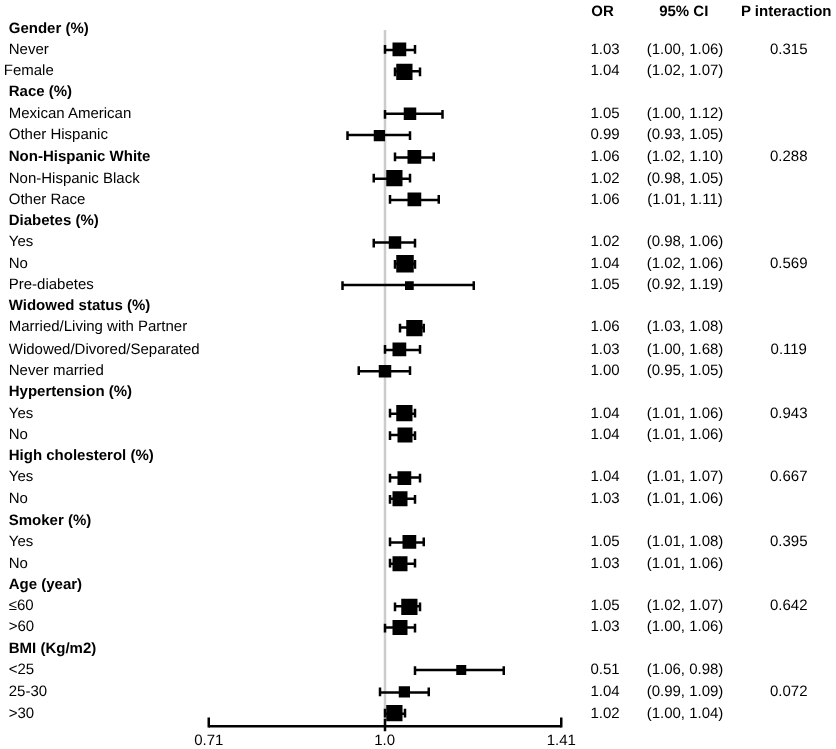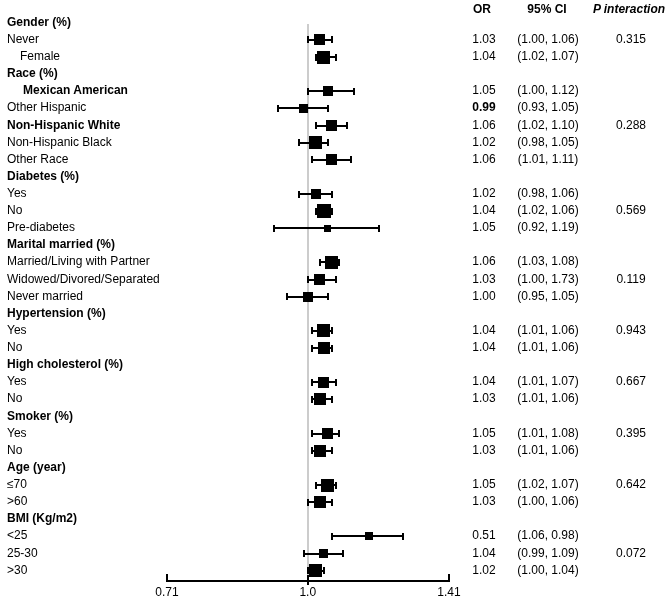--- a/index.html
+++ b/index.html
@@ -22,53 +22,53 @@
   .axisline{position:absolute;background:#000;}
   .axistick{position:absolute;background:#000;}
   .axislabel{position:absolute;text-align:center;transform:translateX(-50%);white-space:nowrap;}
 </style>
 </head>
 <body>
 
 <div id="figure">
   <div class="colhead" style="left:482px;top:2px;">OR</div>
   <div class="colhead" style="left:547px;top:2px;">95% CI</div>
-  <div class="colhead" style="left:629px;top:2px;font-style:italic;">P interaction</div>
+  <div class="colhead" style="left:629px;top:2px;">P interaction</div>
   <div id="plot-layer">
       <div class="refline" style="left: 307.024px; top: 24px; width: 1.5px; height: 556px;"></div>
       <div class="row-label hdr" style="left: 7px; top: 14.8px;">Gender (%)</div>
       <div class="row-label" style="left: 7px; top: 31.92px;">Never</div>
       <div class="ciline" style="left: 307.774px; top: 38.92px; width: 23.9503px; height: 2px;"></div>
       <div class="cicap" style="left: 306.774px; top: 36.42px; width: 2px; height: 7px;"></div>
       <div class="cicap" style="left: 330.724px; top: 36.42px; width: 2px; height: 7px;"></div>
       <div class="marker" style="left: 314.424px; top: 34.42px; width: 11px; height: 11px;"></div>
       <div class="val" style="left: 484px; top: 31.92px;">1.03</div>
       <div class="val" style="left: 548px; top: 31.92px;">(1.00, 1.06)</div>
       <div class="val" style="left: 631px; top: 31.92px;">0.315</div>
-      <div class="row-label" style="left: 20px; top: 49.04px;">Female</div>
+      <div class="row-label" style="left: 3px; top: 49.04px;">Female</div>
       <div class="ciline" style="left: 315.914px; top: 56.04px; width: 19.6703px; height: 2px;"></div>
       <div class="cicap" style="left: 314.914px; top: 53.54px; width: 2px; height: 7px;"></div>
       <div class="cicap" style="left: 334.584px; top: 53.54px; width: 2px; height: 7px;"></div>
       <div class="marker" style="left: 317.395px; top: 50.54px; width: 13px; height: 13px;"></div>
       <div class="val" style="left: 484px; top: 49.04px;">1.04</div>
       <div class="val" style="left: 548px; top: 49.04px;">(1.02, 1.07)</div>
       <div class="row-label hdr" style="left: 7px; top: 66.16px;">Race (%)</div>
-      <div class="row-label" style="left: 23px; top: 83.28px; font-weight: bold;">Mexican American</div>
+      <div class="row-label" style="left: 7px; top: 83.28px;">Mexican American</div>
       <div class="ciline" style="left: 307.774px; top: 90.28px; width: 46.5816px; height: 2px;"></div>
       <div class="cicap" style="left: 306.774px; top: 87.78px; width: 2px; height: 7px;"></div>
       <div class="cicap" style="left: 353.356px; top: 87.78px; width: 2px; height: 7px;"></div>
       <div class="marker" style="left: 322.828px; top: 86.28px; width: 10px; height: 10px;"></div>
       <div class="val" style="left: 484px; top: 83.28px;">1.05</div>
       <div class="val" style="left: 548px; top: 83.28px;">(1.00, 1.12)</div>
       <div class="row-label" style="left: 7px; top: 100.4px;">Other Hispanic</div>
       <div class="ciline" style="left: 277.945px; top: 107.4px; width: 49.883px; height: 2px;"></div>
       <div class="cicap" style="left: 276.945px; top: 104.9px; width: 2px; height: 7px;"></div>
       <div class="cicap" style="left: 326.828px; top: 104.9px; width: 2px; height: 7px;"></div>
       <div class="marker" style="left: 299.143px; top: 103.9px; width: 9px; height: 9px;"></div>
-      <div class="val" style="left: 484px; top: 100.4px; font-weight: bold;">0.99</div>
+      <div class="val" style="left: 484px; top: 100.4px;">0.99</div>
       <div class="val" style="left: 548px; top: 100.4px;">(0.93, 1.05)</div>
       <div class="row-label" style="left: 7px; top: 117.52px; font-weight: bold;">Non-Hispanic White</div>
       <div class="ciline" style="left: 315.914px; top: 124.52px; width: 31.0359px; height: 2px;"></div>
       <div class="cicap" style="left: 314.914px; top: 122.02px; width: 2px; height: 7px;"></div>
       <div class="cicap" style="left: 345.949px; top: 122.02px; width: 2px; height: 7px;"></div>
       <div class="marker" style="left: 326.224px; top: 120.02px; width: 11px; height: 11px;"></div>
       <div class="val" style="left: 484px; top: 117.52px;">1.06</div>
       <div class="val" style="left: 548px; top: 117.52px;">(1.02, 1.10)</div>
       <div class="val" style="left: 631px; top: 117.52px;">0.288</div>
       <div class="row-label" style="left: 7px; top: 134.64px;">Non-Hispanic Black</div>
@@ -101,35 +101,35 @@
       <div class="val" style="left: 484px; top: 203.12px;">1.04</div>
       <div class="val" style="left: 548px; top: 203.12px;">(1.02, 1.06)</div>
       <div class="val" style="left: 631px; top: 203.12px;">0.569</div>
       <div class="row-label" style="left: 7px; top: 220.24px;">Pre-diabetes</div>
       <div class="ciline" style="left: 273.502px; top: 227.24px; width: 105.773px; height: 2px;"></div>
       <div class="cicap" style="left: 272.502px; top: 224.74px; width: 2px; height: 7px;"></div>
       <div class="cicap" style="left: 378.274px; top: 224.74px; width: 2px; height: 7px;"></div>
       <div class="marker" style="left: 324.328px; top: 224.74px; width: 7px; height: 7px;"></div>
       <div class="val" style="left: 484px; top: 220.24px;">1.05</div>
       <div class="val" style="left: 548px; top: 220.24px;">(0.92, 1.19)</div>
-      <div class="row-label hdr" style="left: 7px; top: 237.36px;">Marital married (%)</div>
+      <div class="row-label hdr" style="left: 7px; top: 237.36px;">Widowed status (%)</div>
       <div class="row-label" style="left: 7px; top: 254.48px;">Married/Living with Partner</div>
       <div class="ciline" style="left: 319.924px; top: 261.48px; width: 19.4838px; height: 2px;"></div>
       <div class="cicap" style="left: 318.924px; top: 258.98px; width: 2px; height: 7px;"></div>
       <div class="cicap" style="left: 338.407px; top: 258.98px; width: 2px; height: 7px;"></div>
       <div class="marker" style="left: 325.224px; top: 255.98px; width: 13px; height: 13px;"></div>
       <div class="val" style="left: 484px; top: 254.48px;">1.06</div>
       <div class="val" style="left: 548px; top: 254.48px;">(1.03, 1.08)</div>
       <div class="row-label" style="left: 7px; top: 271.6px;">Widowed/Divored/Separated</div>
       <div class="ciline" style="left: 307.774px; top: 278.6px; width: 27.8098px; height: 2px;"></div>
       <div class="cicap" style="left: 306.774px; top: 276.1px; width: 2px; height: 7px;"></div>
       <div class="cicap" style="left: 334.584px; top: 276.1px; width: 2px; height: 7px;"></div>
       <div class="marker" style="left: 314.424px; top: 274.1px; width: 11px; height: 11px;"></div>
       <div class="val" style="left: 484px; top: 271.6px;">1.03</div>
-      <div class="val" style="left: 548px; top: 271.6px;">(1.00, 1.73)</div>
+      <div class="val" style="left: 548px; top: 271.6px;">(1.00, 1.68)</div>
       <div class="val" style="left: 631px; top: 271.6px;">0.119</div>
       <div class="row-label" style="left: 7px; top: 288.72px;">Never married</div>
       <div class="ciline" style="left: 286.691px; top: 295.72px; width: 41.1374px; height: 2px;"></div>
       <div class="cicap" style="left: 285.691px; top: 293.22px; width: 2px; height: 7px;"></div>
       <div class="cicap" style="left: 326.828px; top: 293.22px; width: 2px; height: 7px;"></div>
       <div class="marker" style="left: 302.774px; top: 291.72px; width: 10px; height: 10px;"></div>
       <div class="val" style="left: 484px; top: 288.72px;">1.00</div>
       <div class="val" style="left: 548px; top: 288.72px;">(0.95, 1.05)</div>
       <div class="row-label hdr" style="left: 7px; top: 305.84px;">Hypertension (%)</div>
       <div class="row-label" style="left: 7px; top: 322.96px;">Yes</div>
@@ -173,21 +173,21 @@
       <div class="val" style="left: 548px; top: 425.68px;">(1.01, 1.08)</div>
       <div class="val" style="left: 631px; top: 425.68px;">0.395</div>
       <div class="row-label" style="left: 7px; top: 442.8px;">No</div>
       <div class="ciline" style="left: 311.864px; top: 449.8px; width: 19.8604px; height: 2px;"></div>
       <div class="cicap" style="left: 310.864px; top: 447.3px; width: 2px; height: 7px;"></div>
       <div class="cicap" style="left: 330.724px; top: 447.3px; width: 2px; height: 7px;"></div>
       <div class="marker" style="left: 313.924px; top: 444.8px; width: 12px; height: 12px;"></div>
       <div class="val" style="left: 484px; top: 442.8px;">1.03</div>
       <div class="val" style="left: 548px; top: 442.8px;">(1.01, 1.06)</div>
       <div class="row-label hdr" style="left: 7px; top: 459.92px;">Age (year)</div>
-      <div class="row-label" style="left: 7px; top: 477.04px;">≤70</div>
+      <div class="row-label" style="left: 7px; top: 477.04px;">≤60</div>
       <div class="ciline" style="left: 315.914px; top: 484.04px; width: 19.6703px; height: 2px;"></div>
       <div class="cicap" style="left: 314.914px; top: 481.54px; width: 2px; height: 7px;"></div>
       <div class="cicap" style="left: 334.584px; top: 481.54px; width: 2px; height: 7px;"></div>
       <div class="marker" style="left: 321.328px; top: 478.54px; width: 13px; height: 13px;"></div>
       <div class="val" style="left: 484px; top: 477.04px;">1.05</div>
       <div class="val" style="left: 548px; top: 477.04px;">(1.02, 1.07)</div>
       <div class="val" style="left: 631px; top: 477.04px;">0.642</div>
       <div class="row-label" style="left: 7px; top: 494.16px;">&gt;60</div>
       <div class="ciline" style="left: 307.774px; top: 501.16px; width: 23.9503px; height: 2px;"></div>
       <div class="cicap" style="left: 306.774px; top: 498.66px; width: 2px; height: 7px;"></div>

